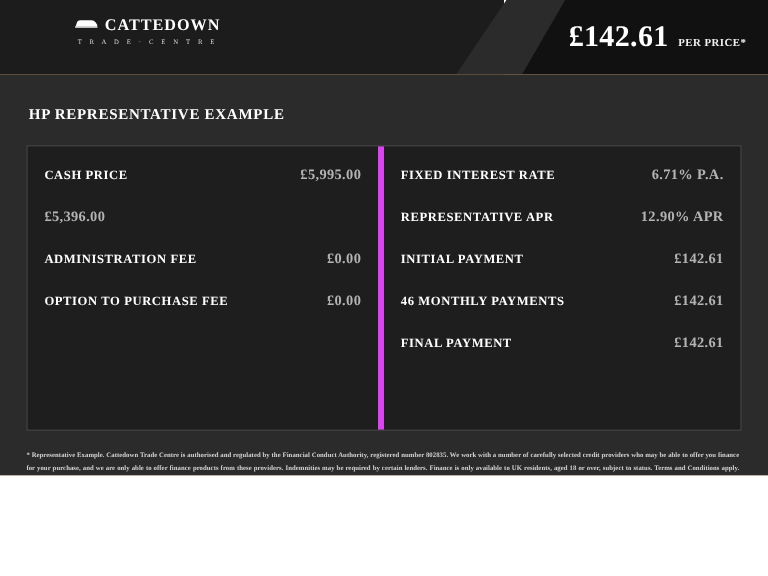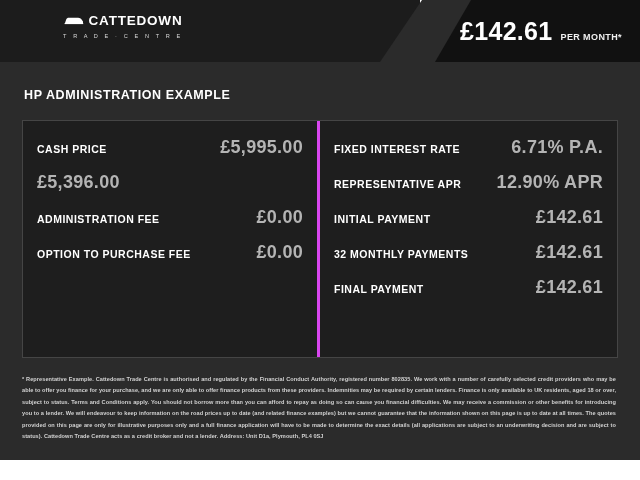--- a/index.html
+++ b/index.html
@@ -3,23 +3,24 @@
 <meta charset="utf-8">
 <style>
   * { box-sizing: border-box; margin: 0; padding: 0; }
   html, body {
     width: 640px; height: 480px;
     background: #ffffff;
     font-family: "Liberation Sans", sans-serif;
   }
   .page {
     position: relative;
-    width: 640px; height: 460px;
+    width: 640px; height: 396px;
     overflow: hidden;
     background: #a16207;
+    font-family: Liberation Serif, serif;
   }
 
   
   .header {
     position: relative;
     height: 62px;
     width: 100%;
     background: #ffffff;
     overflow: hidden;
   }
@@ -114,37 +115,37 @@
     display: flex;
     gap: 0px;
     border: 1px solid #454545;
     background: #1e1e1e;
     height: 238px;
   }
   .panel {
     flex: 1 1 50%;
     padding: 16px 14px 10px 14px;
   }
-  .panel.left { border-right: 3px solid #d946ef; }
+  .panel.left { border-right: 5px solid #d946ef; }
 
   .row {
     display: flex;
     align-items: baseline;
     justify-content: space-between;
     height: 35px;
   }
   .row-label {
     color: #ffffff;
     font-size: 10.5px;
     font-weight: bold;
     letter-spacing: 0.5px;
   }
   .row-value {
     color: #b4b4b4;
-    font-size: 18px;
+    font-size: 12px;
     font-weight: bold;
     letter-spacing: 0.3px;
   }
 
   
   .disclaimer {
     margin-top: 16px;
     color: #d2d2d2;
     font-size: 5.6px;
     line-height: 11.4px;
@@ -172,26 +173,26 @@
             <rect x="0.6" y="8" width="18.6" height="1.1" fill="#ffffff"></rect>
           </svg>
         </span>
         <span class="logo-name">CATTEDOWN</span>
       </div>
       <div class="logo-sub">T R A D E  ·  C E N T R E</div>
     </div>
 
     <div class="price-block">
       <span class="price-amount">£142.61</span>
-      <span class="price-period">PER MONTH*</span>
+      <span class="price-period">PER PRICE*</span>
     </div>
   </div>
 
   <div class="body">
-    <div class="section-title">HP ADMINISTRATION EXAMPLE</div>
+    <div class="section-title">HP REPRESENTATIVE EXAMPLE</div>
 
     <div class="panels">
 
       <div class="panel left">
         <div class="row">
           <span class="row-label">CASH PRICE</span>
           <span class="row-value">£5,995.00</span>
         </div>
         <div class="row">
           <span class="row-value">£5,396.00</span>
@@ -213,21 +214,21 @@
         </div>
         <div class="row">
           <span class="row-label">REPRESENTATIVE APR</span>
           <span class="row-value">12.90% APR</span>
         </div>
         <div class="row">
           <span class="row-label">INITIAL PAYMENT</span>
           <span class="row-value">£142.61</span>
         </div>
         <div class="row">
-          <span class="row-label">32 MONTHLY PAYMENTS</span>
+          <span class="row-label">46 MONTHLY PAYMENTS</span>
           <span class="row-value">£142.61</span>
         </div>
         <div class="row">
           <span class="row-label">FINAL PAYMENT</span>
           <span class="row-value">£142.61</span>
         </div>
       </div>
 
     </div>
 

